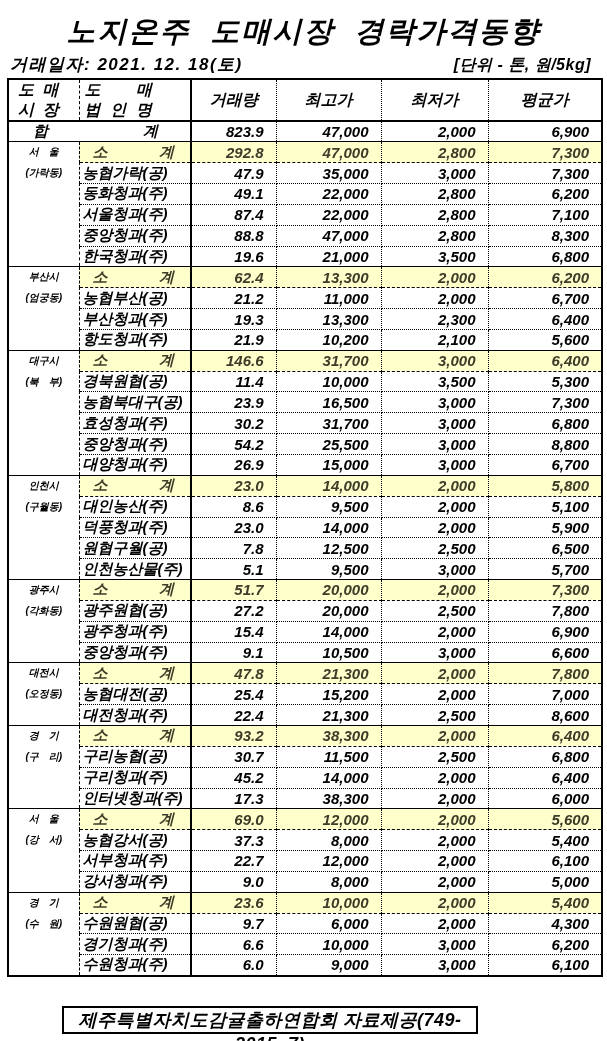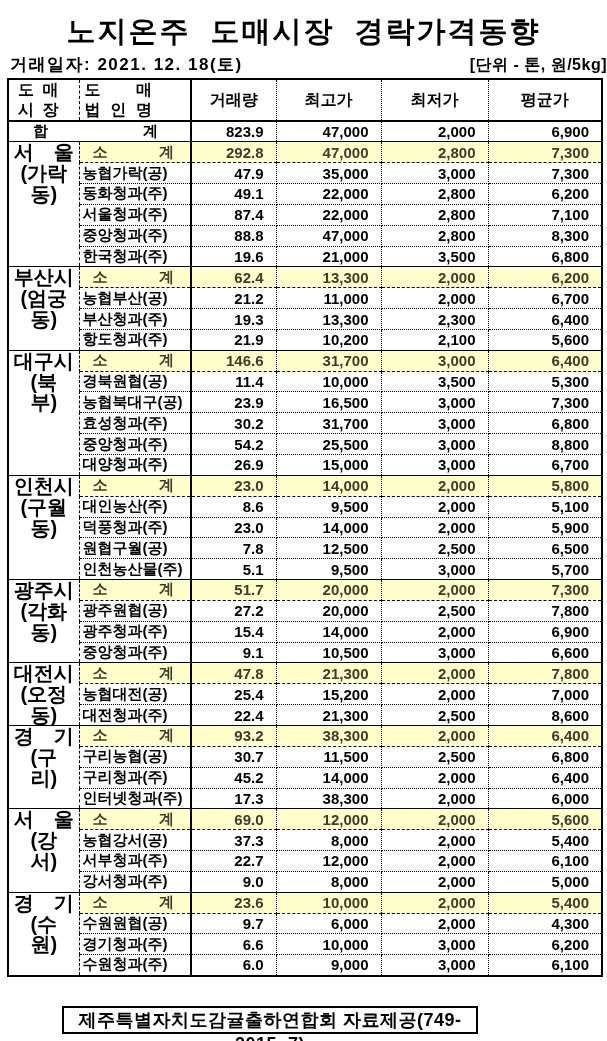--- a/index.html
+++ b/index.html
@@ -2,43 +2,43 @@
 <html style="--page_bg: #FFFFFF; --text: #000000; --border: #000000; --subtotal_bg: #FFFFCC; --subtotal_text: #3C3C28; --footnote: #0000CC;"><head>
 <meta charset="utf-8">
 <style>
   :root{
     --page_bg:#FFFFFF; --text:#000000; --border:#000000;
     --subtotal_bg:#FFFFCC; --subtotal_text:#3C3C28; --footnote:#0000CC;
   }
   *{box-sizing:border-box; margin:0; padding:0;}
   body{background:#888; font-family:"Liberation Sans","DejaVu Sans",sans-serif;}
   .page{position:relative; width:607px; height:1041px; background:var(--page_bg);
-        overflow:hidden; color:var(--text); font-weight:bold;}
+        overflow:hidden; color:var(--text); font-weight:bold;font-style:italic;}
   .title{position:absolute; top:12px; left:0; width:607px; text-align:center;
          font-size:29px; letter-spacing:2px; word-spacing:10px; color:var(--text);}
-  .meta{position:absolute; top:53px; left:10px; right:0; display:flex;
+  .meta{position:absolute; top:53px; left:10px; right:16px; display:flex;
         justify-content:space-between; align-items:baseline;}
   .meta .date{font-size:17px; letter-spacing:1.5px;}
   .meta .unit{font-size:16px; letter-spacing:0.5px;}
 
   table.price{position:absolute; left:7px; top:78px; width:594px; height:897px;
         border-collapse:collapse; table-layout:fixed; border:2px solid var(--border);}
   th,td{padding:0; font-weight:bold; color:var(--text);}
   thead th{border-bottom:2px solid var(--border); font-size:16px; height:42px; vertical-align:middle;}
   th.market-h{border-right:1px dashed var(--border);}
   th.corp-h{border-right:2px solid var(--border);}
   th.num-h{border-right:1px dotted var(--border);}
   th.num-h.lastcol{border-right:0;}
   .jrow{display:flex; justify-content:space-between; height:20px; line-height:20px;}
   .jr-market{padding:0 20px 0 9px;}
   .jr-corp{padding:0 38px 0 5px;}
 
   tbody tr{height:20.85px;}
   td.market{border-right:1px dashed var(--border); border-bottom:1px solid var(--border);
-            vertical-align:top; font-size:20px;margin-left:40px;}
+            vertical-align:top; font-size:10px;margin-left:40px;}
   td.market .mline{height:20.85px; line-height:20.85px; text-align:center;}
   td.corp{border-right:2px solid var(--border); font-size:15px; text-align:left;
           padding-left:3px; vertical-align:middle;}
   td.num{border-right:1px dotted var(--border); font-size:15px; text-align:right;
          padding-right:12px; vertical-align:middle;}
   td.num.lastcol{border-right:0;}
   tr.total-row td{border-bottom:1px solid var(--border);}
   tr.subtotal-row td:not(.market){background:var(--subtotal_bg); color:var(--subtotal_text);
          border-bottom:1px dashed var(--border);}
   tr.corp-row td:not(.market){border-bottom:1px dotted var(--border);}

